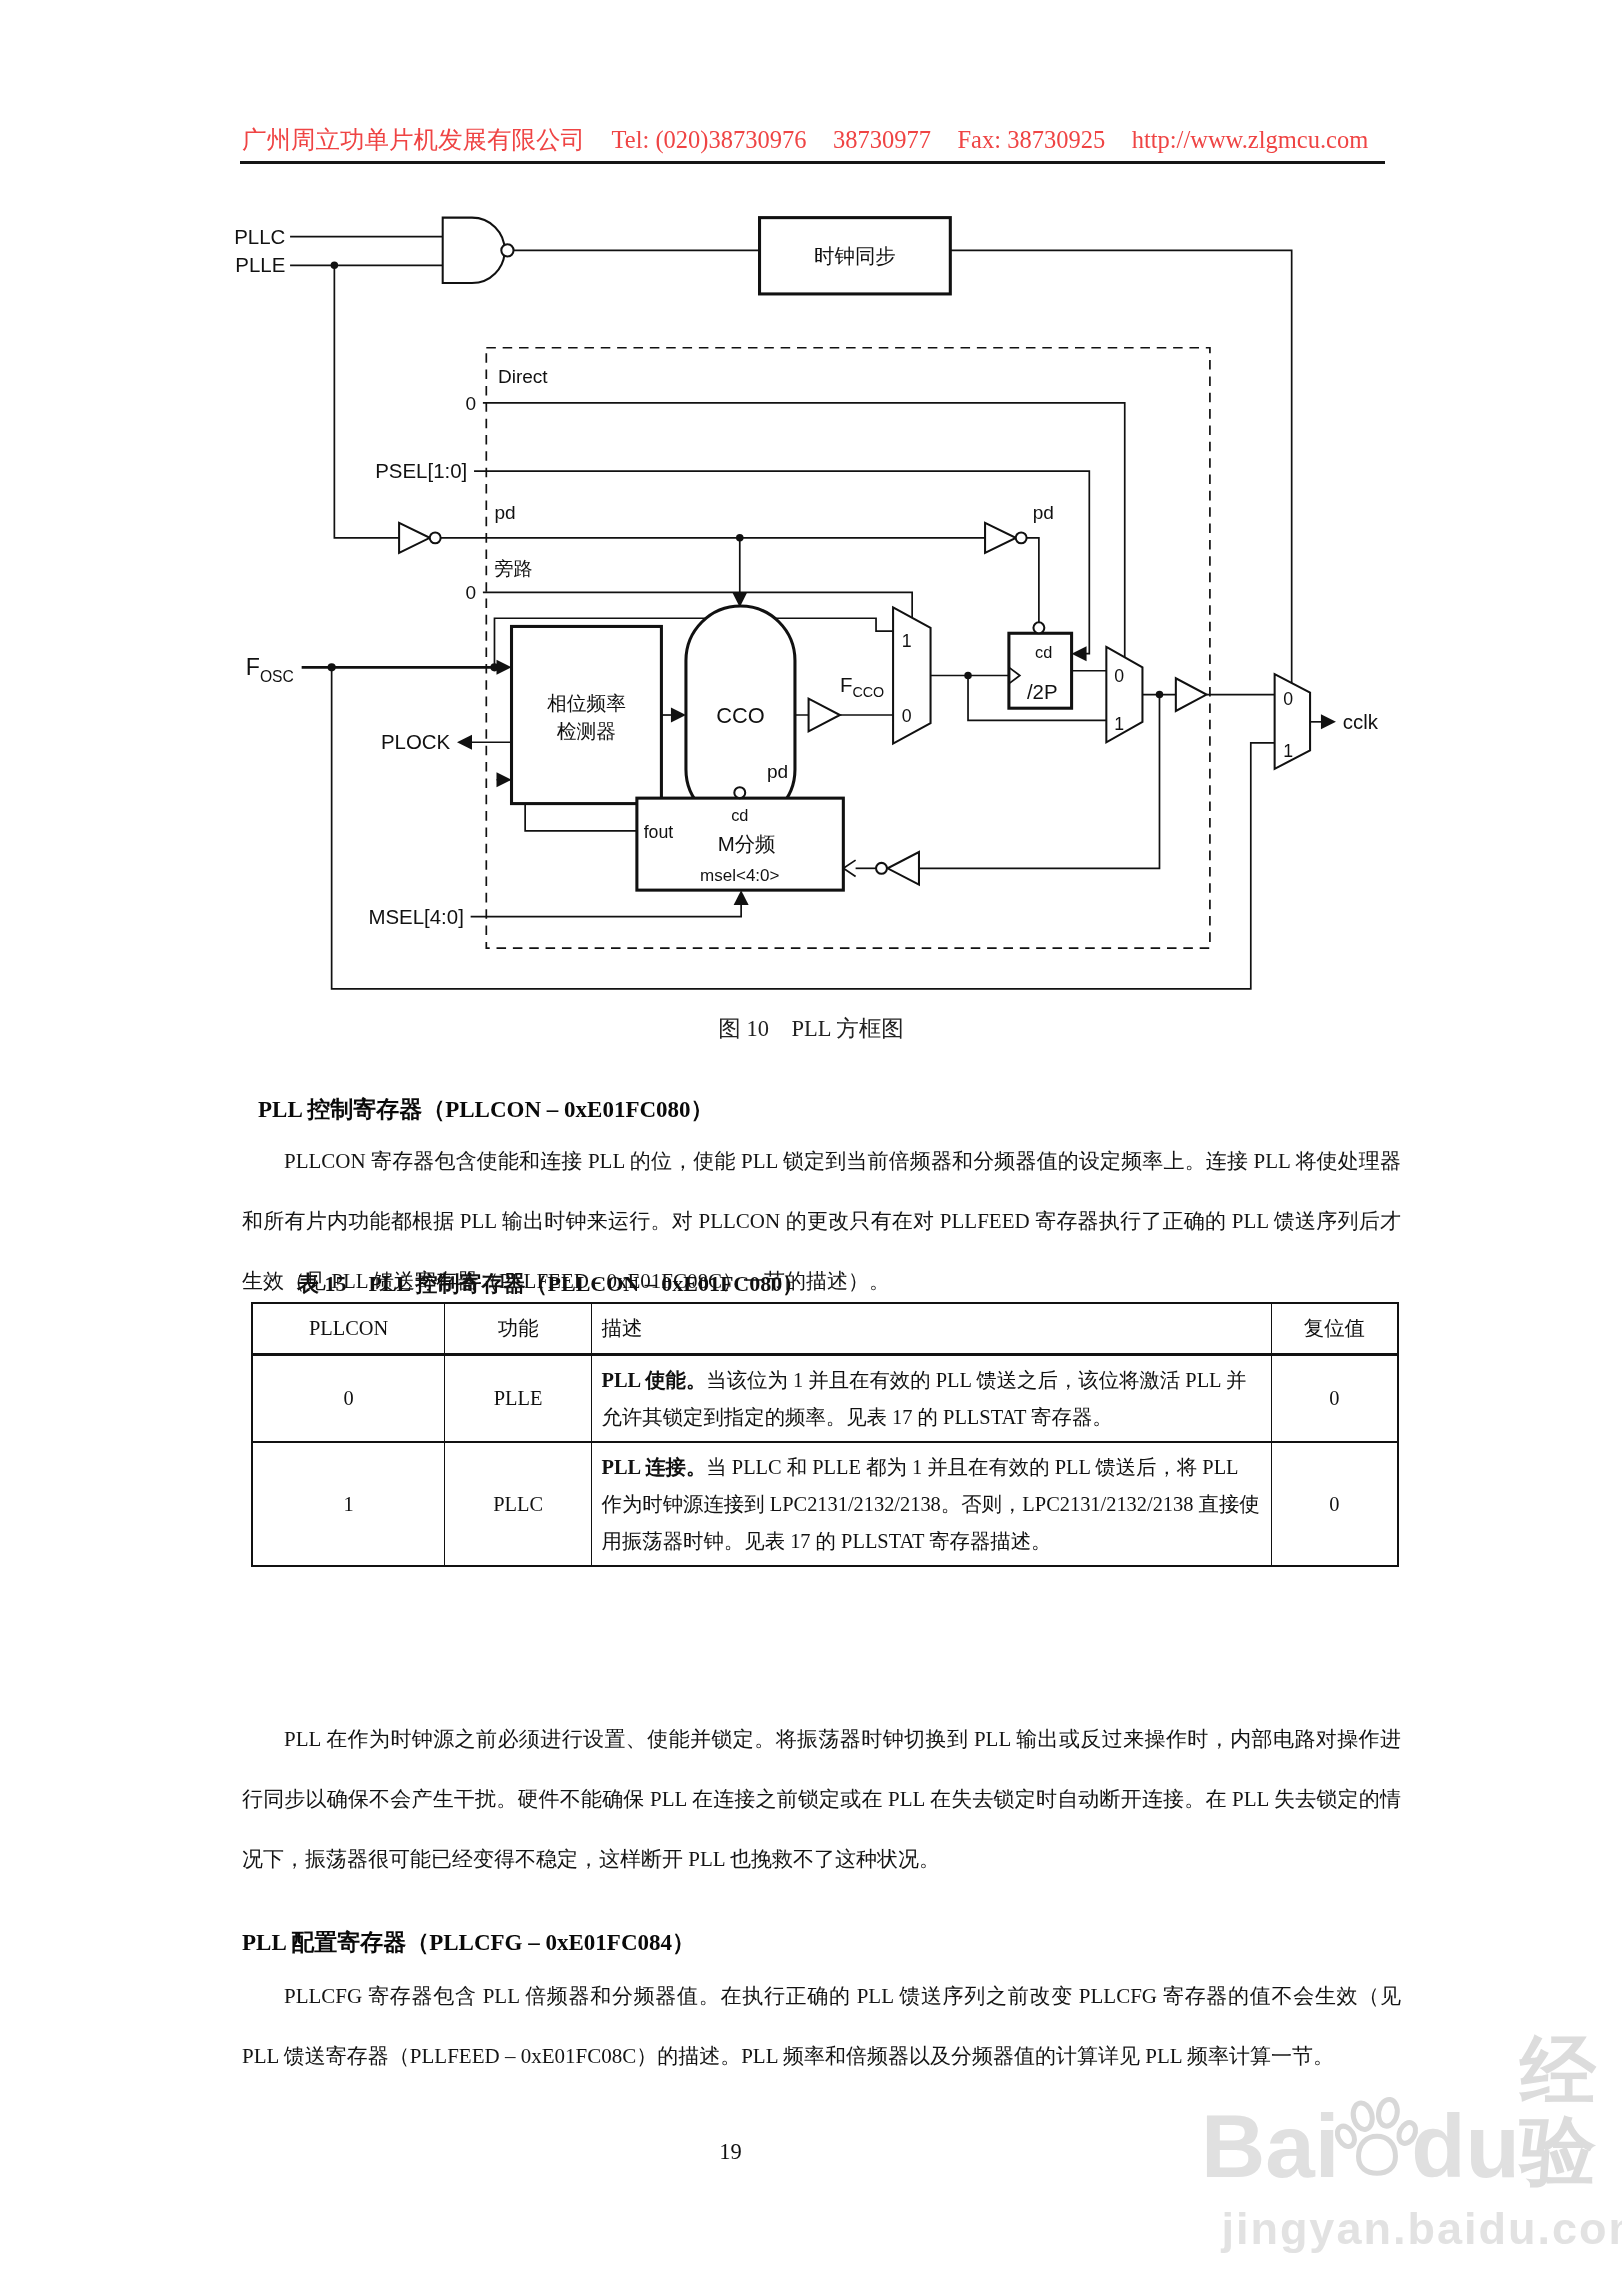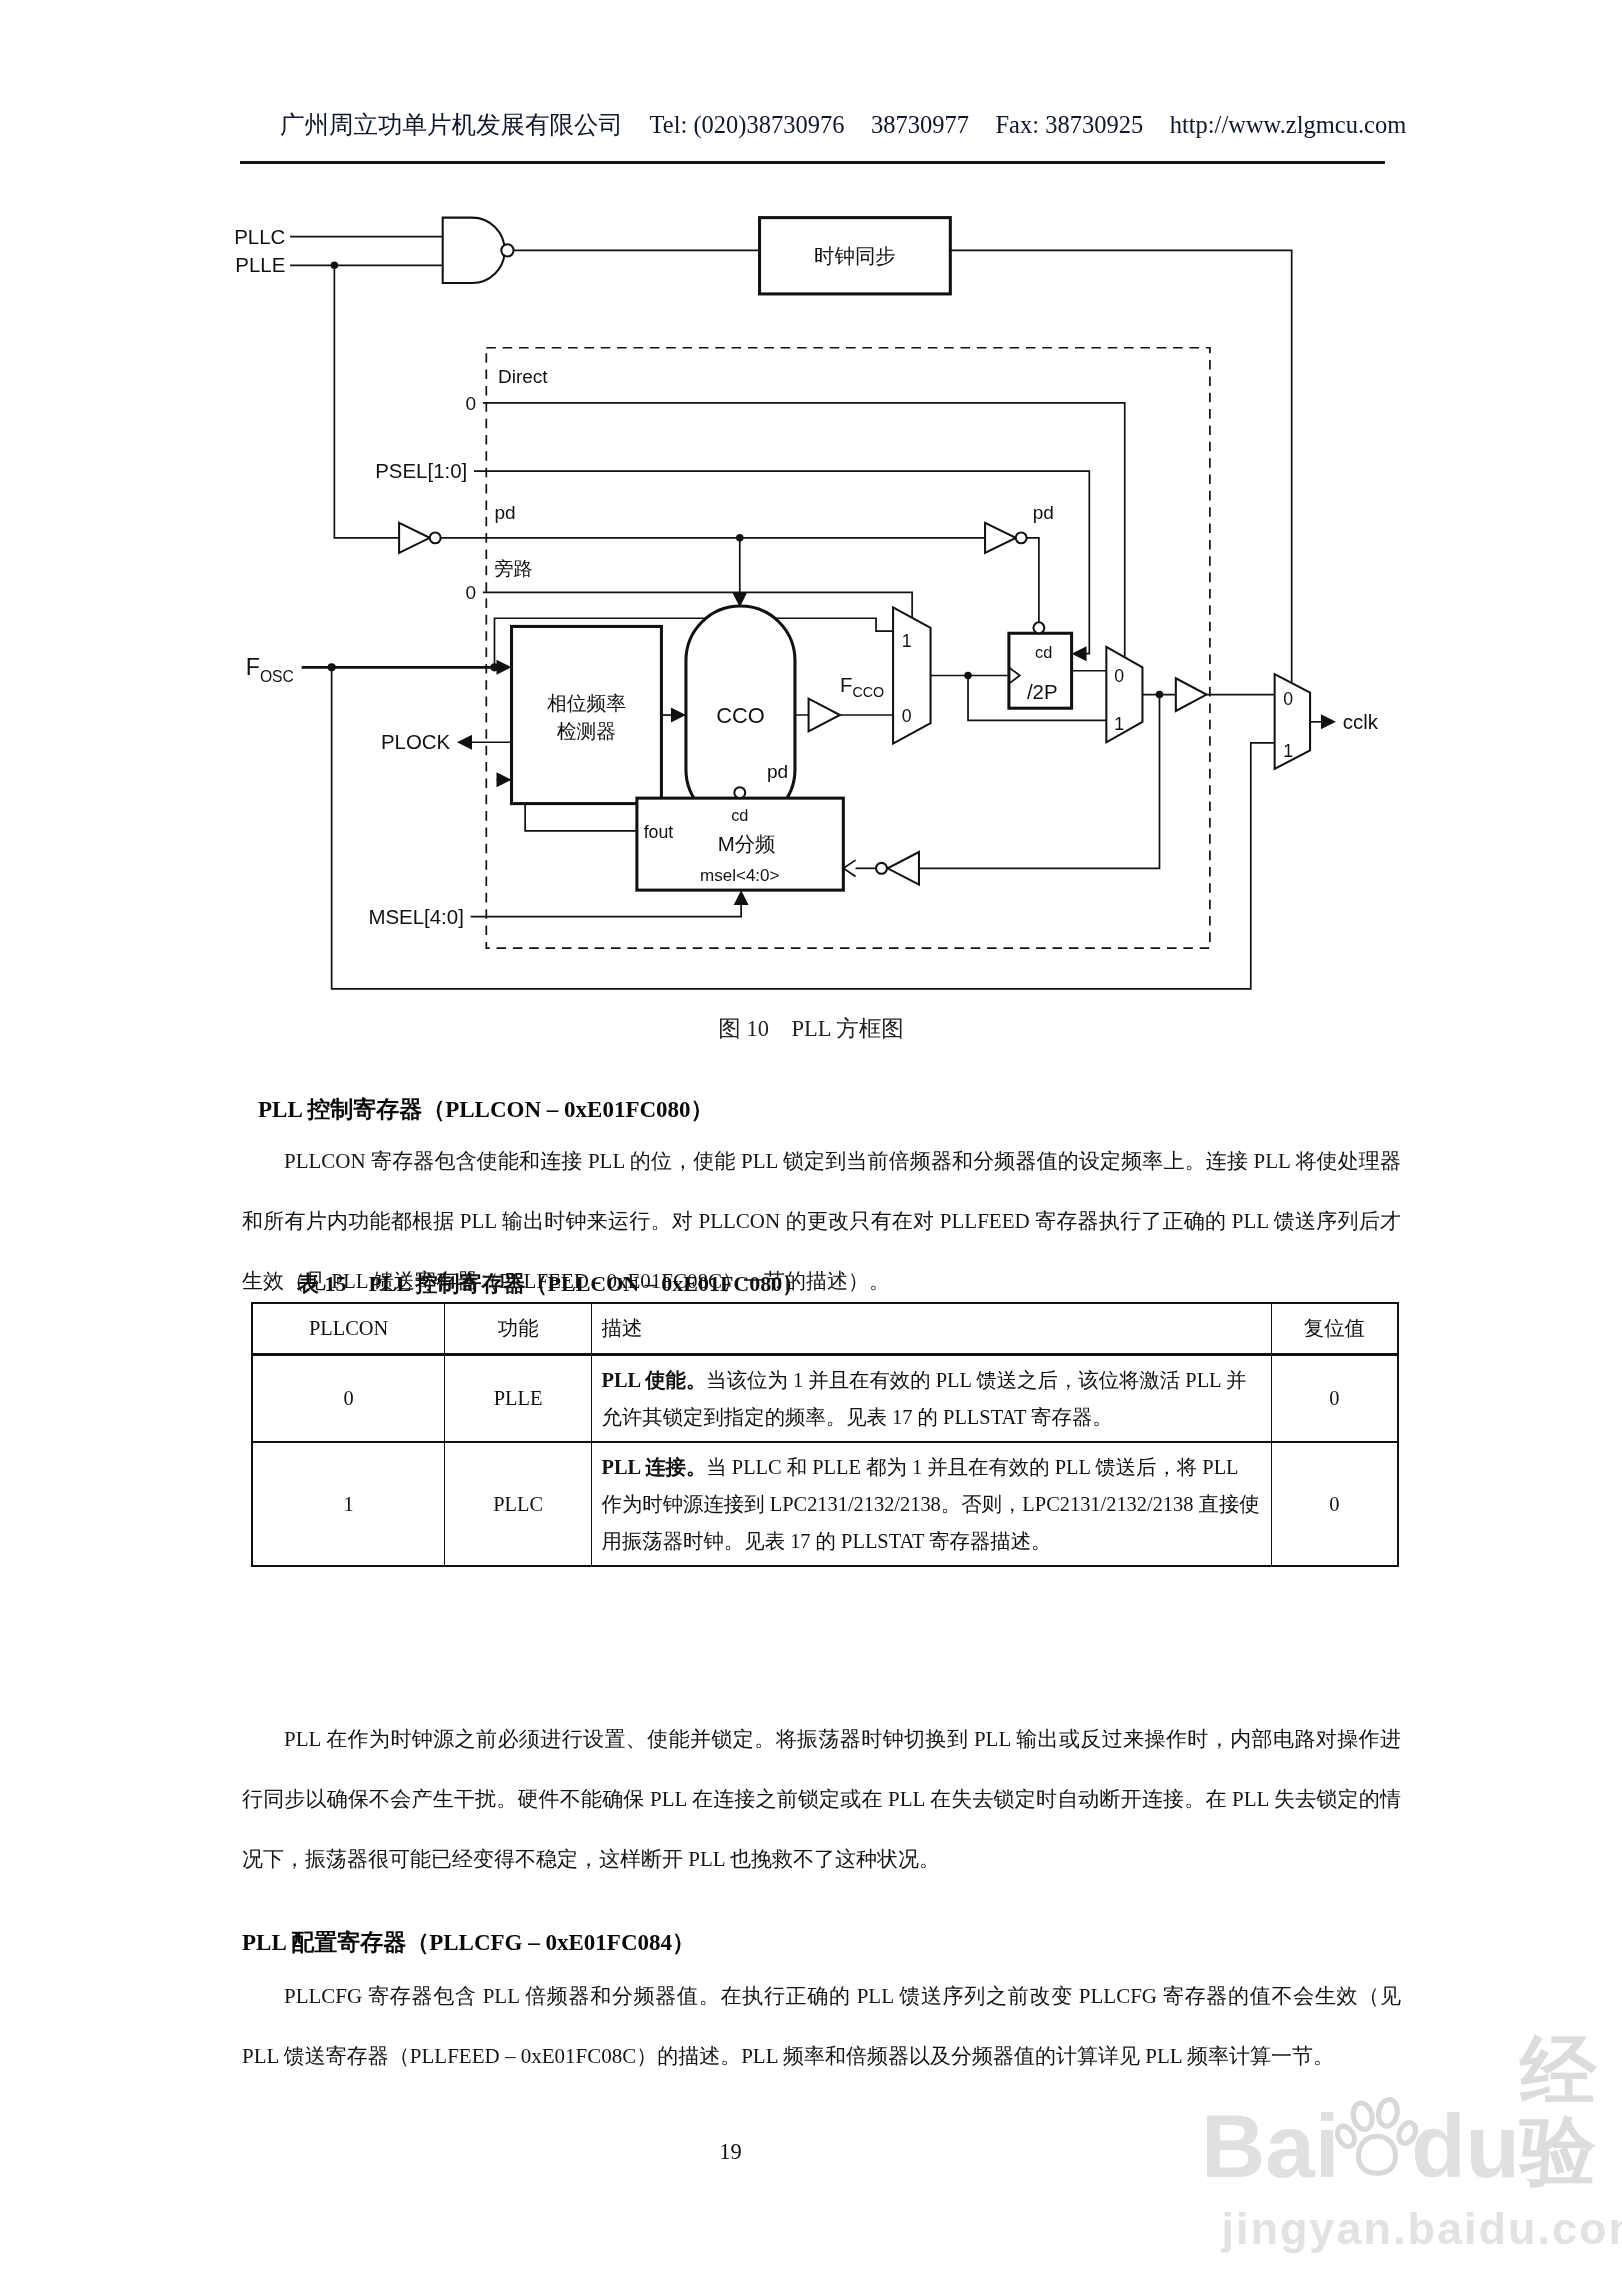--- a/index.html
+++ b/index.html
@@ -1,20 +1,20 @@
 <!DOCTYPE html>
 <html style="font-size:11px"><head>
 <meta charset="utf-8">
 <style>
   html,body{margin:0;padding:0;}
   body{width:1622px;height:2295px;background:#ffffff;position:relative;overflow:hidden;
        font-family:"Liberation Serif","DejaVu Serif",serif;color:#111;}
   .abs{position:absolute;}
   
-  .hdr{left:242px;top:108px;width:1159px;font-size:24.5px;white-space:nowrap;color:#0f172a;margin-left:38px;}
+  .hdr{left:242px;top:123px;width:1159px;font-size:24.5px;white-space:nowrap;color:#ef4444;}
   .hdr span{margin-right:20.4px;}
   .hdr-rule{left:240px;top:161px;width:1145px;height:2.7px;background:#151515;}
   
   .fig-caption{left:0;top:1013px;width:1622px;text-align:center;font-size:22.5px;color:#222;}
   svg text{font-family:"Liberation Sans","DejaVu Sans",sans-serif;fill:#111;}
   .wire{stroke:#111;stroke-width:2.5;fill:none;}
   .wire-bold{stroke:#111;stroke-width:4;fill:none;}
   .shape{stroke:#111;stroke-width:3;fill:#fff;}
   .shape-thick{stroke:#111;stroke-width:4.5;fill:#fff;}
   .dot{fill:#111;stroke:none;}

